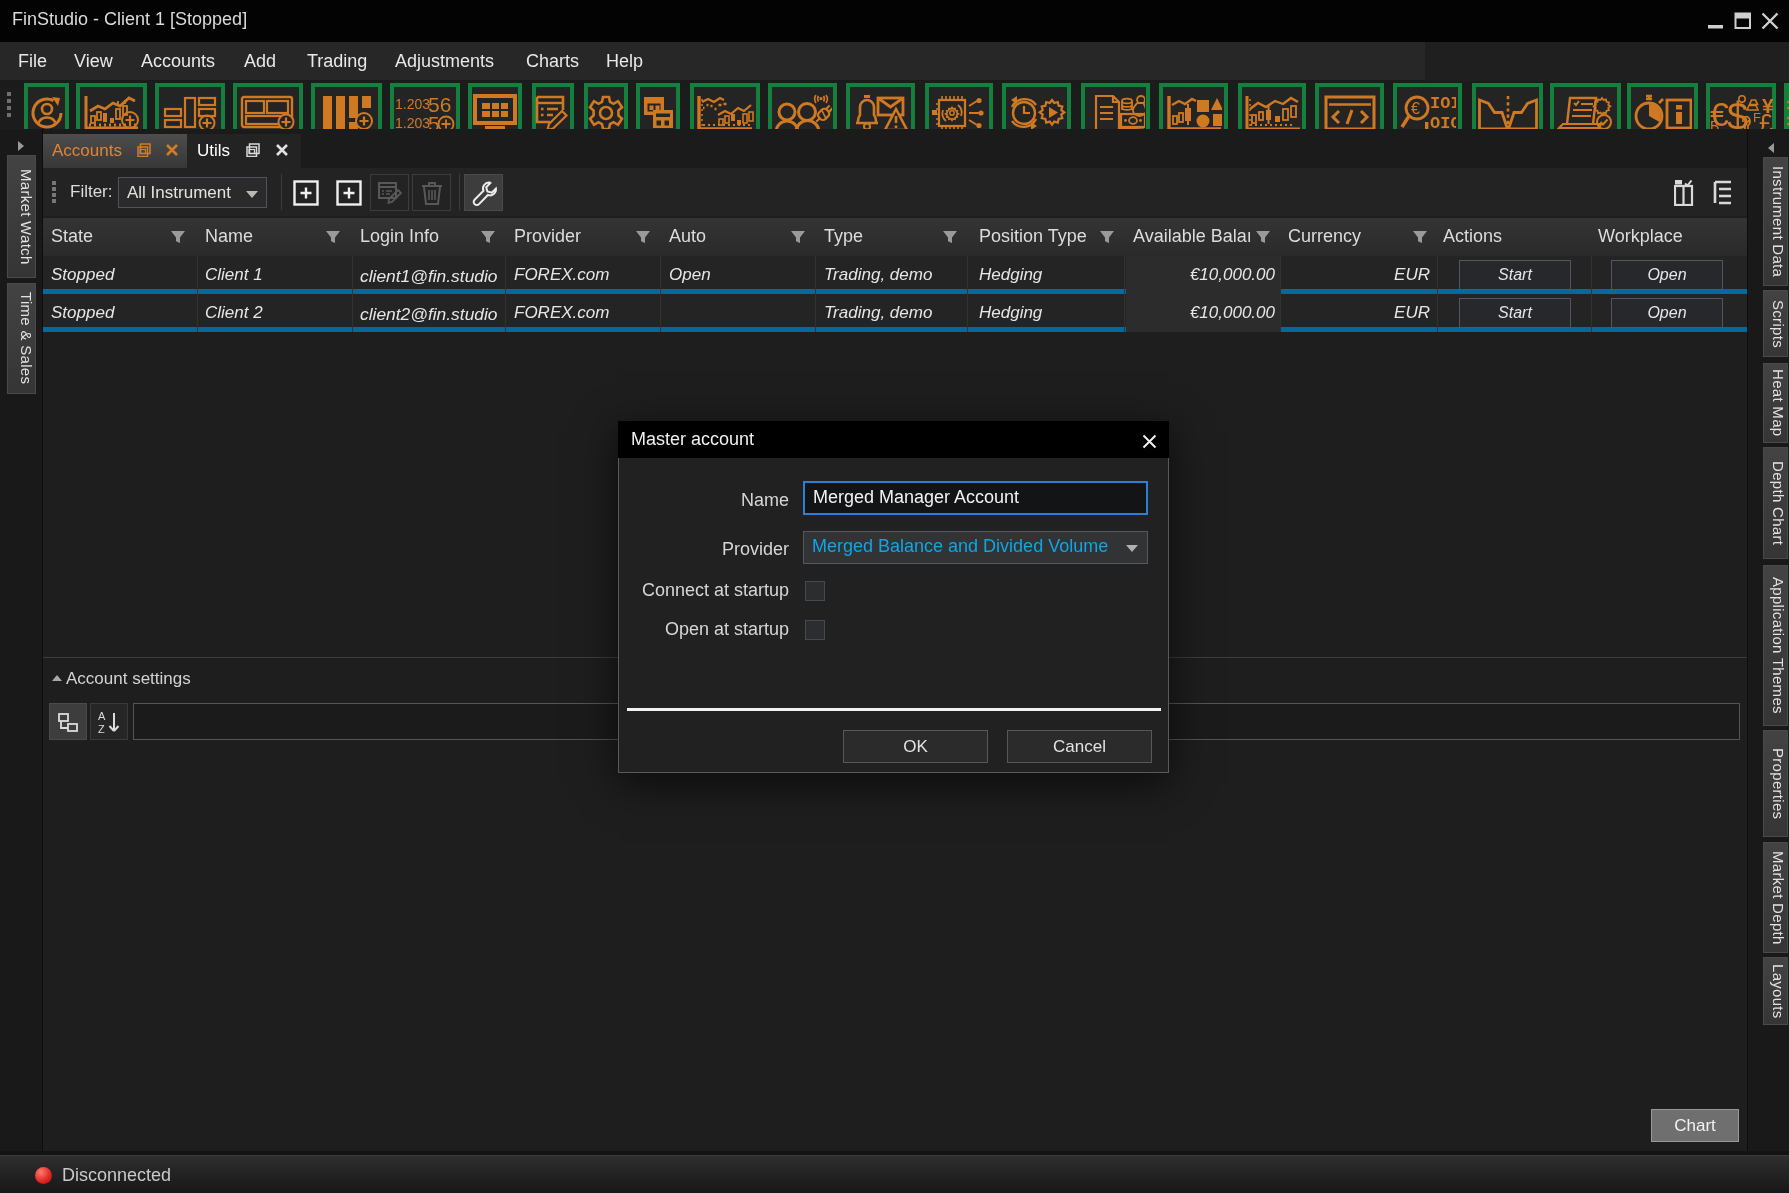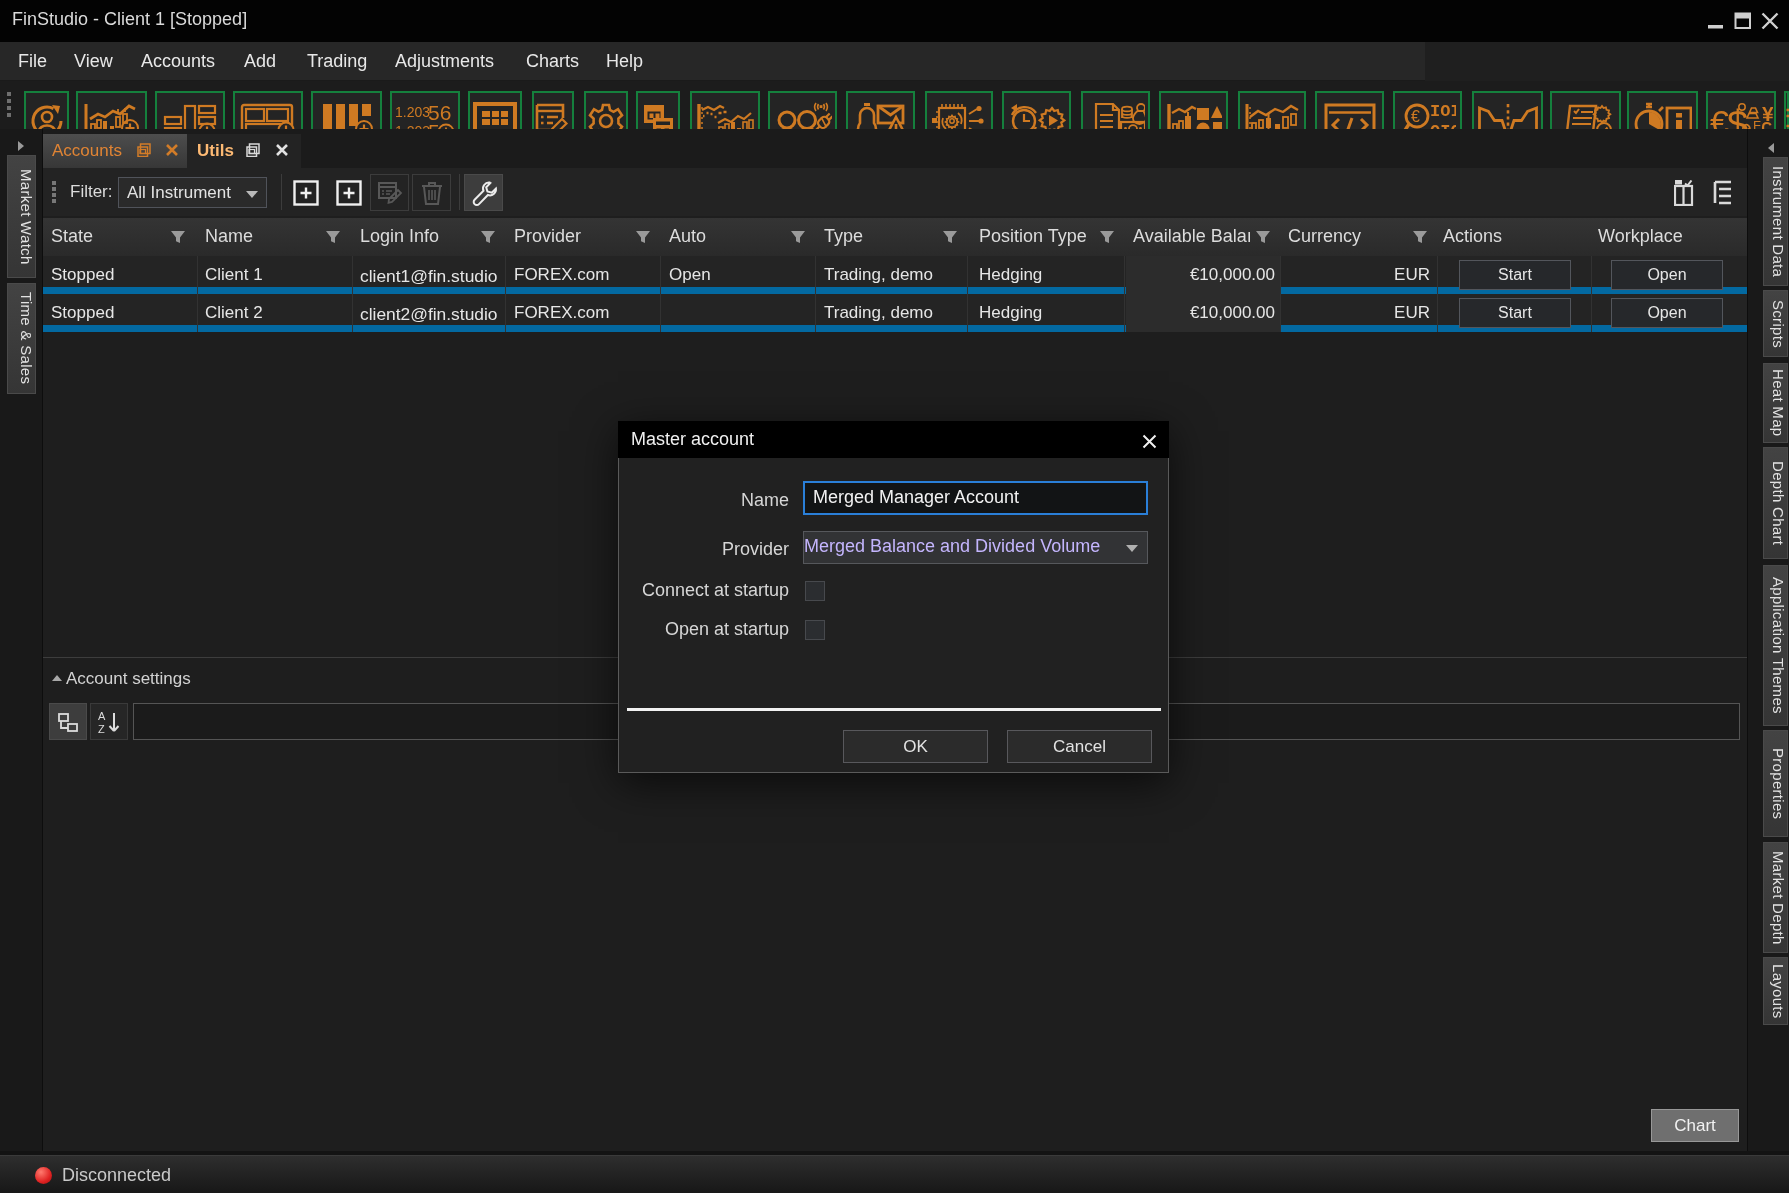--- a/index.html
+++ b/index.html
@@ -5,52 +5,52 @@
 * { margin:0; padding:0; box-sizing:border-box; }
 html,body { width:1789px; height:1193px; overflow:hidden; background:#1f1f1f;
   font-family:"Liberation Sans", sans-serif; }
 .abs { position:absolute; }
 
 #titlebar { position:absolute; left:0; top:0; width:1789px; height:42px; background:#030303; }
 #titlebar .t { position:absolute; left:12px; top:9px; font-size:18px; color:#dadada; }
 #menubar { position:absolute; left:0; top:42px; width:1425px; height:39px; background:#272727; border-bottom:1px solid #1a1a1a;}
 #menubar span { position:absolute; top:9px; font-size:18px; color:#e8e8e8; }
 #toolbar { position:absolute; left:0; top:81px; width:1789px; height:48px; background:#1c1c1c; }
-.tile { position:absolute; top:10px; height:60px; background:#242424; border:2px solid #15803d; }
+.tile { position:absolute; top:2px; height:60px; background:#242424; border:4px solid #15803d; }
 .tile svg { position:absolute; left:50%; top:50%; transform:translate(-50%,-50%); }
 
 #mainarea { position:absolute; left:0; top:129px; width:1789px; height:1022px; background:#1e1e1e; }
 #bottomband { position:absolute; left:0; top:1151px; width:1789px; height:4px; background:#131313; }
 #lsb { position:absolute; left:0; top:129px; width:43px; height:1022px; background:#191919; border-right:1px solid #0d0d0d; }
 #rsb { position:absolute; left:1747px; top:129px; width:42px; height:1022px; background:#191919; border-left:1px solid #0d0d0d; }
 .vtab { position:absolute; background:linear-gradient(#434343,#353535); border:1px solid #4a4a4a; color:#e2e2e2;
   font-size:15px; writing-mode:vertical-rl; text-align:center; letter-spacing:0.3px; }
 
 #tabstrip { position:absolute; left:43px; top:129px; width:1704px; height:39px; background:#1b1b1b; }
 #tab-accounts { position:absolute; left:0px; top:5px; width:144px; height:34px; background:linear-gradient(#4d4d4d,#373737); }
 #tab-accounts .lbl { position:absolute; left:9px; top:7px; font-size:17px; color:#e08434; }
 #tab-utils { position:absolute; left:144px; top:5px; width:114px; height:34px; background:#232323; }
-#tab-utils .lbl { position:absolute; left:10px; top:7px; font-size:17px; color:#fdba74;font-weight:bold; }
+#tab-utils .lbl { position:absolute; left:10px; top:7px; font-size:17px; color:#ffffff; }
 
 #filterbar { position:absolute; left:43px; top:168px; width:1704px; height:48px; background:#232323; }
 #filterbar .lbl { position:absolute; left:27px; top:14px; font-size:17px; color:#dcdcdc; }
 #fselect { position:absolute; left:75px; top:9px; width:149px; height:31px; background:#2a2a2a; border:1px solid #50535a; }
 #fselect .v { position:absolute; left:8px; top:5px; font-size:17px; color:#e2e2e2; }
 #fselect .c { position:absolute; right:8px; top:13px; width:0; height:0; border-left:6px solid transparent; border-right:6px solid transparent; border-top:7px solid #b9b9b9; }
 .vsep { position:absolute; top:6px; width:1px; height:36px; background:#3c3c3c; }
 .fbtn { position:absolute; top:6px; width:39px; height:37px; }
 .fbtn.boxed { border:1px solid #3c3c3c; background:#232323; }
 .fbtn.hi { background:#3d3d3d; border:1px solid #4a4a4a; }
 .fbtn svg { position:absolute; left:50%; top:50%; transform:translate(-50%,-50%); }
 
 #grid { position:absolute; left:43px; top:218px; width:1704px; }
 #ghead { position:absolute; left:0; top:0; width:1704px; height:38px; background:linear-gradient(#343434,#2a2a2a); }
 #ghead .h { position:absolute; top:8px; font-size:18px; color:#dcdcdc; }
 .funnel { position:absolute; top:11px; }
-.grow { position:absolute; left:0; width:1704px; height:38px; background:#242424; border-bottom:7px solid #0369a1; }
+.grow { position:absolute; left:0; width:1704px; height:38px; background:#242424; border-bottom:5px solid #0369a1;font-style:italic; }
 .grow .c { position:absolute; top:9px; font-size:17px; color:#e6e6e6; white-space:nowrap; }
 .gsep { position:absolute; top:0; width:1px; height:38px; background:#323232; }
 .cellbtn { position:absolute; top:4px; width:112px; height:30px; background:#26282b; border:1px solid #53565c; color:#e6e6e6;
   font-size:16px; text-align:center; line-height:28px; }
 .stopped { color:#d93535; }
 
 #asets { position:absolute; left:43px; top:657px; width:1704px; height:90px; border-top:1px solid #3d3d3d; }
 #asets .hdr { position:absolute; left:23px; top:11px; font-size:17px; color:#d2d2d2; }
 #asets .tri { position:absolute; left:9px; top:17px; width:0; height:0; border-left:5px solid transparent; border-right:5px solid transparent; border-bottom:6px solid #a8a8a8; }
 .asbtn { position:absolute; top:45px; width:38px; height:37px; }
@@ -65,21 +65,21 @@
 #statusbar .txt { position:absolute; left:62px; top:9px; font-size:18px; color:#c9c9c9; }
 
 #dlg { position:absolute; left:618px; top:421px; width:551px; height:352px; background:#212121; border:1px solid #5a5a5a;
   box-shadow:0 10px 40px rgba(0,0,0,0.65); }
 #dlg .tbar { position:absolute; left:-1px; top:-1px; width:551px; height:37px; background:#000; }
 #dlg .tbar .t { position:absolute; left:13px; top:8px; font-size:18px; color:#f0f0f0; }
 #dlg .lab { position:absolute; font-size:18px; color:#d6d6d6; text-align:right; width:170px; }
 #nameinput { position:absolute; left:184px; top:59px; width:345px; height:34px; background:#121415; border:2px solid #2a7fd8; }
 #nameinput .v { position:absolute; left:8px; top:4px; font-size:18px; color:#f2f2f2;text-align:center; }
 #provsel { position:absolute; left:184px; top:109px; width:345px; height:33px; background:#323335; border:1px solid #56585c; }
-#provsel .v { position:absolute; left:0; top:4px; font-size:18px; color:#c4b5fd; }
+#provsel .v { position:absolute; left:8px; top:4px; font-size:18px; color:#0ea5e9; }
 #provsel .c { position:absolute; right:9px; top:13px; width:0; height:0; border-left:6px solid transparent; border-right:6px solid transparent; border-top:7px solid #b0b0b0; }
 .chk { position:absolute; left:186px; width:20px; height:20px; background:#2b2d30; border:1px solid #47494d; }
 #dlgsep { position:absolute; left:8px; top:286px; width:534px; height:3px; background:#f2f2f2; }
 .dbtn { position:absolute; top:308px; width:145px; height:33px; background:#2b2b2b; border:1px solid #58585c;
   color:#e2e2e2; font-size:17px; text-align:center; line-height:31px; }
 </style>
 </head>
 <body>
 <div id="titlebar">
   <div class="t">FinStudio - Client 1 [Stopped]</div>

